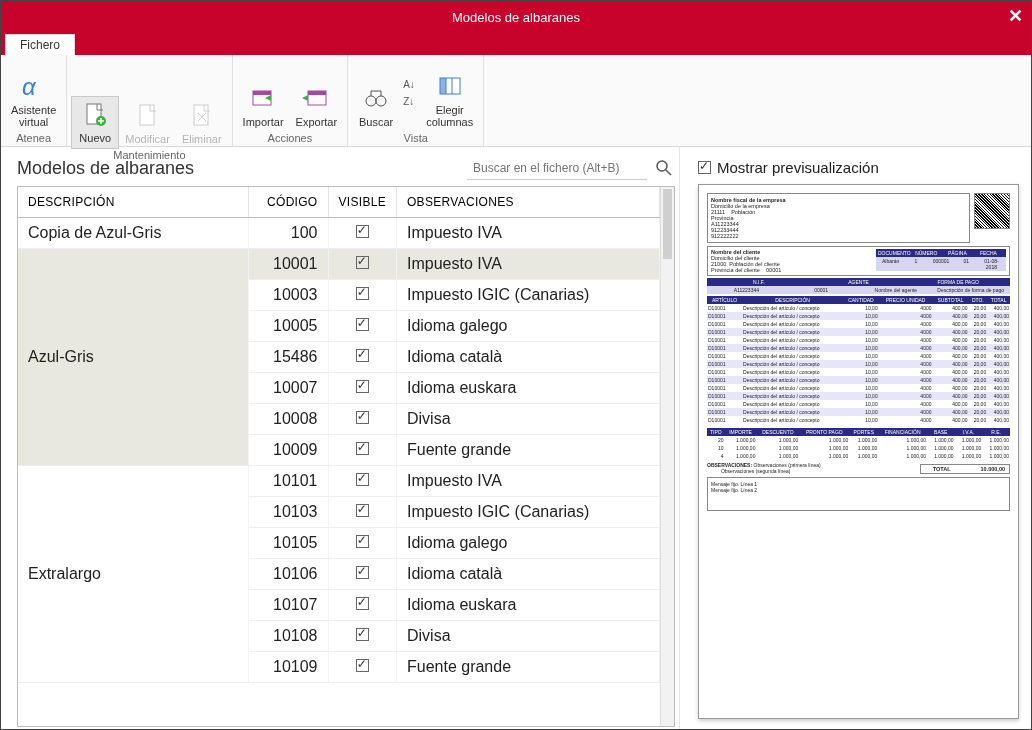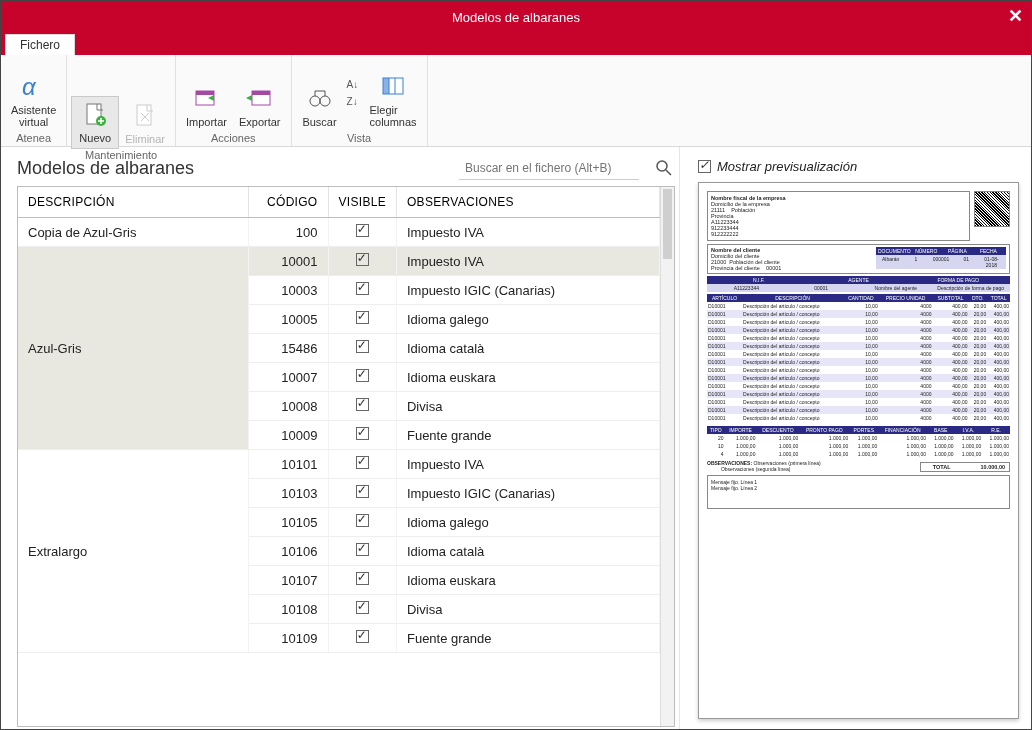--- a/index.html
+++ b/index.html
@@ -27,42 +27,42 @@
 .rsmall div span.si{width:14px;height:14px;display:inline-block;}
 
 
 .content { display: flex; height: calc(730px - 32px - 22px - 92px); }
 .left { flex: 1; min-width: 0; padding: 10px 4px 4px 16px; display: flex; flex-direction: column; }
 .right { width: 352px; border-left: 1px solid #e5e5e5; padding: 12px 12px 12px 18px; display: flex; flex-direction: column; }
 
 
 .lhead { display: flex; align-items: center; justify-content: space-between; margin-bottom: 6px; }
 .lhead h2 { font-size: 18px; font-weight: 400; color: #333; }
-.searchwrap { display: flex; align-items: center; gap: 16px; }
+.searchwrap { display: flex; align-items: center; gap: 8px; }
 .search { width: 180px; font-size: 12px; padding: 4px 6px; border: none; border-bottom: 1px solid #ccc; outline: none; color: #888; }
 .searchbtn { width: 20px; height: 20px; cursor: pointer; }
 
 
 .gridwrap { border: 1px solid #bdbdbd; flex: 1; display: flex; overflow: hidden; }
 .gridmain { flex: 1; overflow: hidden; }
 .gridscroll { width: 14px; background: #f2f2f2; border-left: 1px solid #ddd; position: relative; }
 .gridscroll .thumb { position: absolute; top: 2px; left: 2px; right: 2px; height: 70px; background: #cfcfcf; }
 table.grid { width: 100%; border-collapse: collapse; }
 table.grid th { text-align: left; font-size: 12px; font-weight: 400; padding: 8px 10px; border-bottom: 1px solid #bdbdbd; border-right: 1px solid #e3e3e3; background: #fff; letter-spacing: .3px; }
-table.grid td { font-size: 13px; padding: 6px 10px; border-bottom: 1px solid #eee; border-right: 1px solid #f3f3f3; color: #222; }
+table.grid td { font-size: 16px; padding: 6px 10px; border-bottom: 1px solid #eee; border-right: 1px solid #f3f3f3; color: #222; }
 table.grid th.code, table.grid td.code { text-align: right; width: 80px; margin-left: 12px; }
 table.grid th.vis, table.grid td.vis { text-align: center; width: 56px; }
 table.grid td.desc { width: 230px; }
 tr.sel td { background: #e8e8e0; }
 .cb { display: inline-block; width: 13px; height: 13px; border: 1px solid #666; position: relative; }
 .cb.c::after { content: "✓"; position: absolute; top: -3px; left: 0; font-size: 12px; color: #333; }
 td.rowspan { vertical-align: middle; }
 
 
-.chkrow { display: flex; align-items: center; gap: 6px; margin-bottom: 8px; font-size: 13px; color: #222; font-style: italic; }
+.chkrow { display: flex; align-items: center; gap: 6px; margin-bottom: 8px; font-size: 15px; color: #222; }
 .preview { flex: 1; border: 1px solid #999; box-shadow: 0 2px 4px rgba(0,0,0,.2); background: #fff; padding: 8px; font-size: 5.5px; color: #222; overflow: hidden; display:flex; flex-direction:column; }
 .preview .phead { display: flex; justify-content: space-between; margin-bottom: 3px; }
 .preview .pbox { border: 1px solid #888; padding: 3px; }
 .preview .qr { width: 36px; height: 36px; background: repeating-linear-gradient(45deg,#000,#000 1px,#fff 1px,#fff 2px); border: 1px solid #888; }
 .preview .pbar { background: #2a2a85; color: #fff; font-size: 5px; padding: 1px 2px; display: flex; }
 .preview .pbar.lt { background: #d6d6f0; color: #222; }
 .preview table { width: 100%; border-collapse: collapse; font-size: 5px; }
 .preview table th { background: #2a2a85; color: #fff; padding: 1px; font-weight: 400; }
 .preview table td { padding: 1px; text-align: right; }
 .preview table tr.alt td { background: #e6e6f8; }
@@ -113,20 +113,29 @@
               <path d="M20 17v6M17 20h6" stroke="#fff" stroke-width="1.5"></path>
             </svg>
           </span>
         <span>Nuevo</span>
       </div>
       <div class="rbtn disabled">
         <span class="ricon">
             <svg width="28" height="28" viewBox="0 0 28 28">
               <rect x="6" y="3" width="14" height="20" fill="#fff" stroke="#ccc"></rect>
               <path d="M16 3v6h6" fill="none" stroke="#ccc"></path>
+            </svg>
+          </span>
+        <span>Modificar</span>
+      </div>
+      <div class="rbtn disabled">
+        <span class="ricon">
+            <svg width="28" height="28" viewBox="0 0 28 28">
+              <rect x="6" y="3" width="14" height="20" fill="#fff" stroke="#ccc"></rect>
+              <path d="M16 3v6h6" fill="none" stroke="#ccc"></path>
               <path d="M10 11l8 8M18 11l-8 8" stroke="#ccc"></path>
             </svg>
           </span>
         <span>Eliminar</span>
       </div>
     </div>
     <div class="rlabel">Mantenimiento</div>
   </div>
 
   <div class="rgroup">
@@ -176,21 +185,21 @@
           </div>
       </div>
       <div class="rbtn">
         <span class="ricon">
             <svg width="28" height="28" viewBox="0 0 28 28">
               <rect x="4" y="5" width="20" height="16" fill="#fff" stroke="#3a7fd6"></rect>
               <rect x="4" y="5" width="6" height="16" fill="#3a7fd6" opacity=".6"></rect>
               <path d="M10 5v16M16 5v16" stroke="#3a7fd6"></path>
             </svg>
           </span>
-        <span style="white-space:pre-line;text-align:left">Elegir
+        <span style="white-space:pre-line;text-align:center">Elegir
 columnas</span>
       </div>
     </div>
     <div class="rlabel">Vista</div>
   </div>
 </div>
 
 <div class="content">
   <div class="left">
     <div class="lhead">

